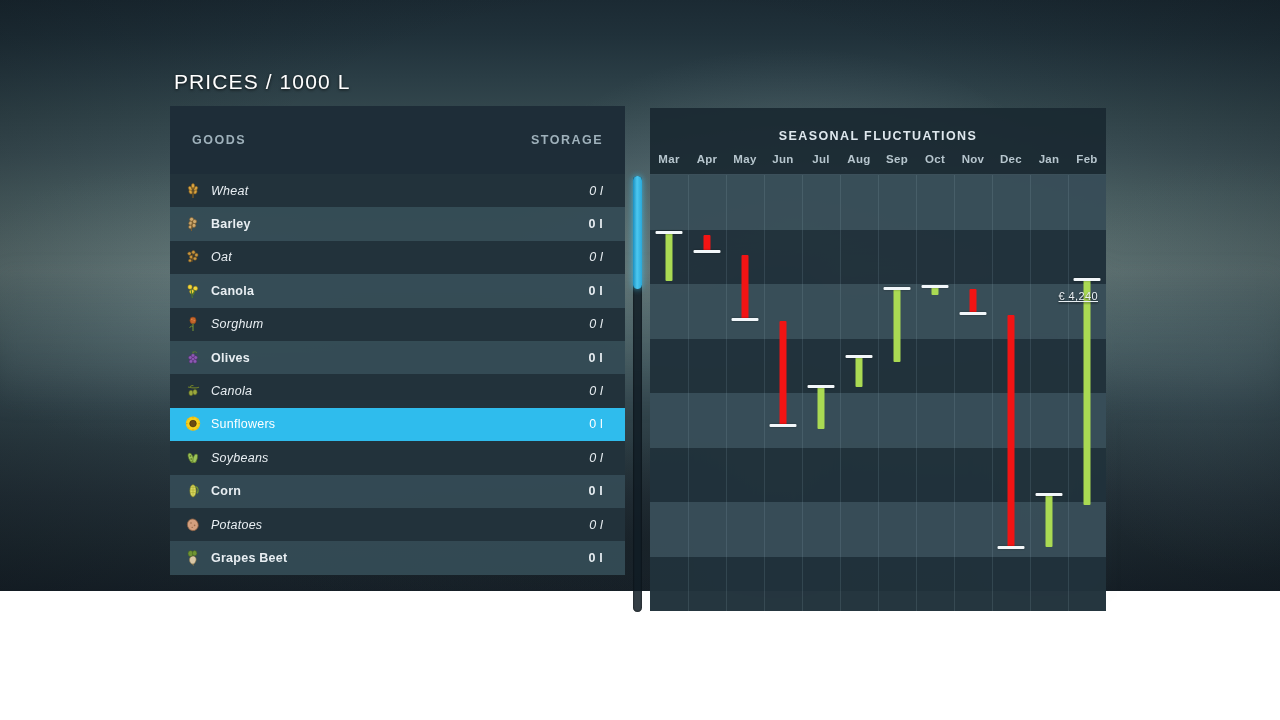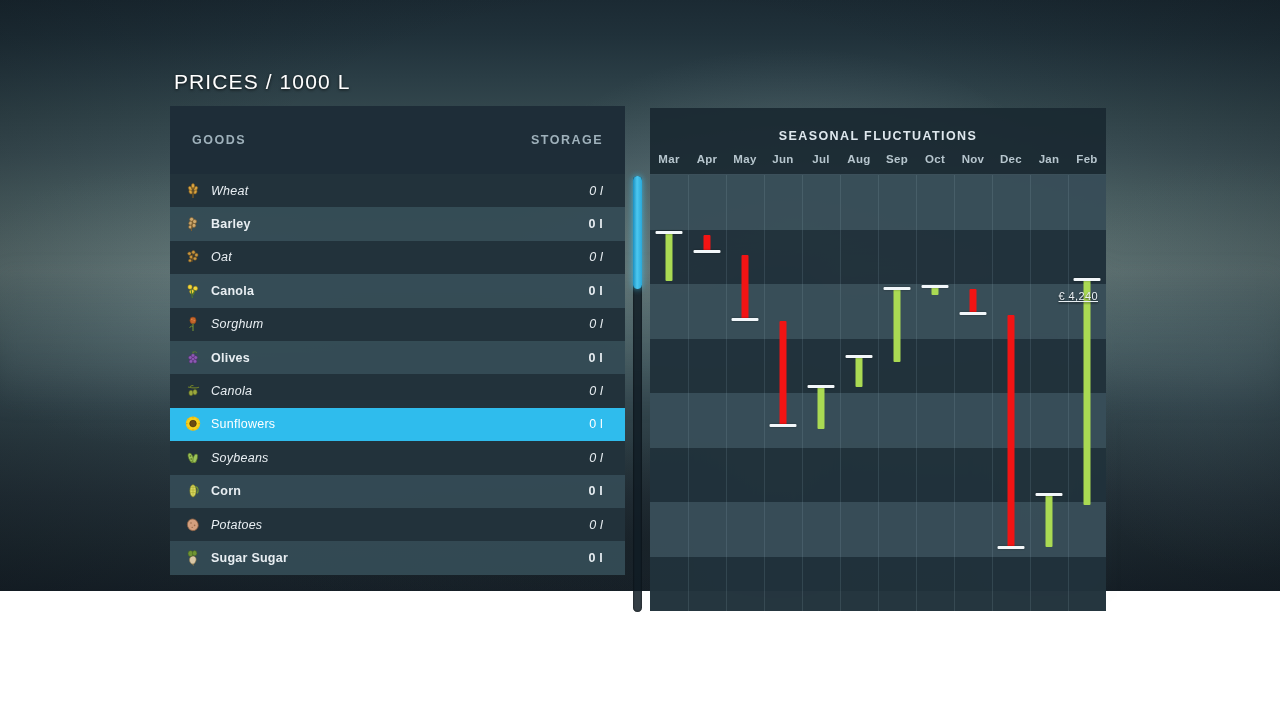--- a/index.html
+++ b/index.html
@@ -395,21 +395,21 @@
           </div>
           <div class="goods-row even">
             <span class="goods-icon"><svg width="18" height="18" viewBox="0 0 18 18">
                 <path d="M9 7 C12.6 7.4 13.2 11.6 10.4 14.4 C9.4 15.4 8 15.4 7 14.4 C4.4 11.8 5.2 7.4 9 7 Z" fill="#d9c7a6" stroke="#8a7648" stroke-width=".6"></path>
                 <g fill="#6f9434" stroke="#49651f" stroke-width=".5">
                   <ellipse cx="6.6" cy="4.6" rx="2.5" ry="2.9"></ellipse>
                   <ellipse cx="10.6" cy="4.2" rx="2.2" ry="2.6"></ellipse>
                 </g>
                 <path d="M9 14.6 L9.4 16.6" stroke="#8a7648" stroke-width=".9" fill="none"></path>
               </svg></span>
-            <span class="goods-name">Sugar Sugar</span>
+            <span class="goods-name">Grapes Beet</span>
             <span class="goods-storage">0 l</span>
           </div>
         </div>
 
     </div>
   </div>
 
   <div id="chart-scrollbar">
     <div id="chart-scroll-thumb" style="height: 113px;"></div>
   </div>

